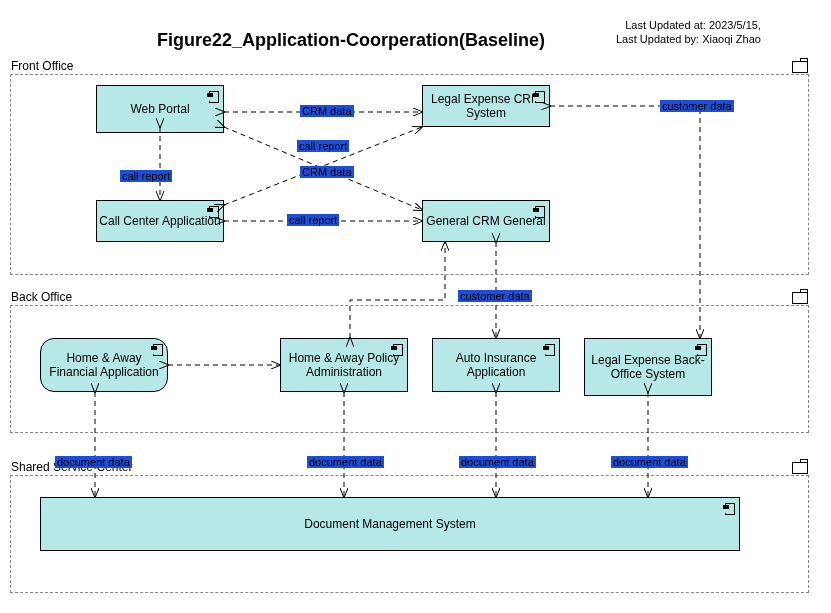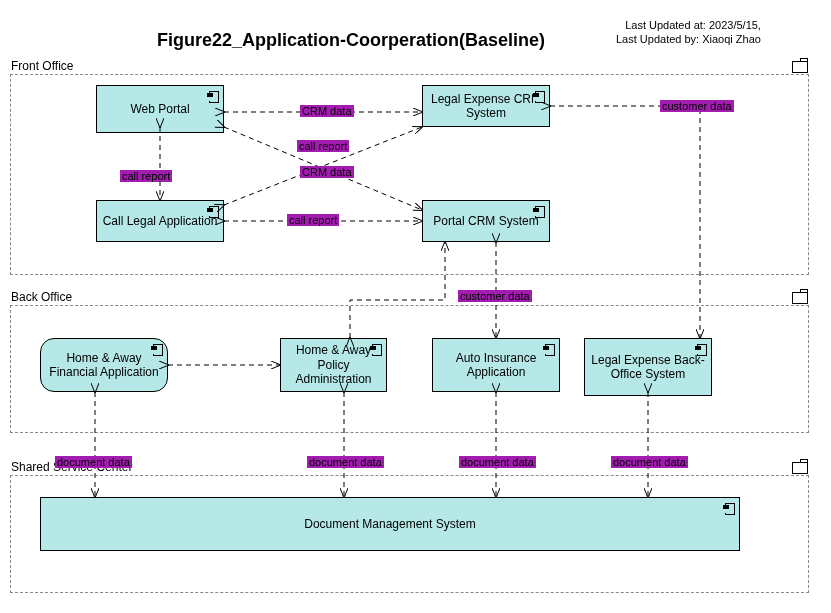--- a/index.html
+++ b/index.html
@@ -26,21 +26,21 @@
   }
   .app .glyph::after{
     content:"";position:absolute;left:0;top:3px;width:4px;height:2px;border:1px solid #000;background:#b6e8e8;
     box-shadow:0 4px 0 #b6e8e8,0 4px 0 0 #000 inset;
   }
   .folder{
     position:absolute;width:14px;height:10px;border:1px solid #000;top:-14px;right:0;
   }
   .folder::before{content:"";position:absolute;right:-1px;top:-4px;width:6px;height:3px;border:1px solid #000;border-bottom:none;}
   svg.wires{position:absolute;left:0;top:0;pointer-events:none;}
-  .edge-lbl{position:absolute;font-size:11px;background:#a21caf;padding:0 2px;white-space:nowrap;}
+  .edge-lbl{position:absolute;font-size:11px;background:#1d4ed8;padding:0 2px;white-space:nowrap;}
 </style>
 </head>
 <body>
 
 <div class="canvas">
 
   <div class="title" style="left:157px;top:30px;">Figure22_Application-Coorperation(Baseline)</div>
   <div class="meta" style="left:616px;top:18px;text-align:right;">
     <div>Last Updated at: 2023/5/15,</div>
     <div>Last Updated by: Xiaoqi Zhao</div>
@@ -60,36 +60,36 @@
     <div class="group-lbl">Shared Service Center</div>
     <div class="folder"></div>
   </div>
 
   <div class="app" style="left:96px;top:85px;width:128px;height:48px;">
     <span class="glyph"></span>
     <span>Web Portal</span>
   </div>
   <div class="app" style="left:96px;top:200px;width:128px;height:42px;">
     <span class="glyph"></span>
-    <span>Call Legal Application</span>
+    <span>Call Center Application</span>
   </div>
   <div class="app" style="left:422px;top:85px;width:128px;height:42px;">
     <span class="glyph"></span>
     <span>Legal Expense CRM System</span>
   </div>
   <div class="app" style="left:422px;top:200px;width:128px;height:42px;">
     <span class="glyph"></span>
-    <span>Portal CRM System</span>
+    <span>General CRM General</span>
   </div>
 
   <div class="app" style="left:40px;top:338px;width:128px;height:54px;border-radius:14px;">
     <span class="glyph"></span>
     <span>Home &amp; Away Financial Application</span>
   </div>
-  <div class="app" style="left:280px;top:338px;width:107px;height:54px;">
+  <div class="app" style="left:280px;top:338px;width:128px;height:54px;">
     <span class="glyph"></span>
     <span>Home &amp; Away Policy Administration</span>
   </div>
   <div class="app" style="left:432px;top:338px;width:128px;height:54px;">
     <span class="glyph"></span>
     <span>Auto Insurance Application</span>
   </div>
   <div class="app" style="left:584px;top:338px;width:128px;height:58px;">
     <span class="glyph"></span>
     <span>Legal Expense Back-Office System</span>

